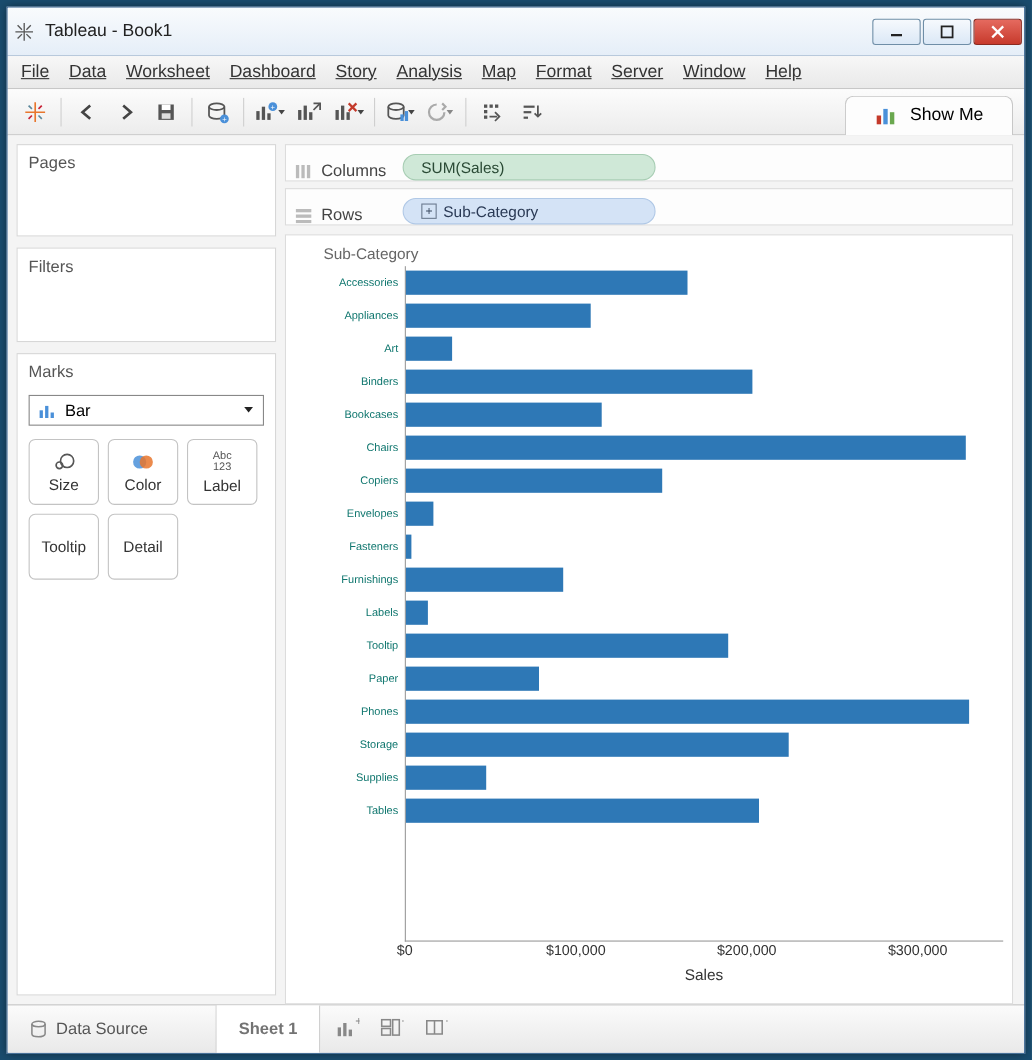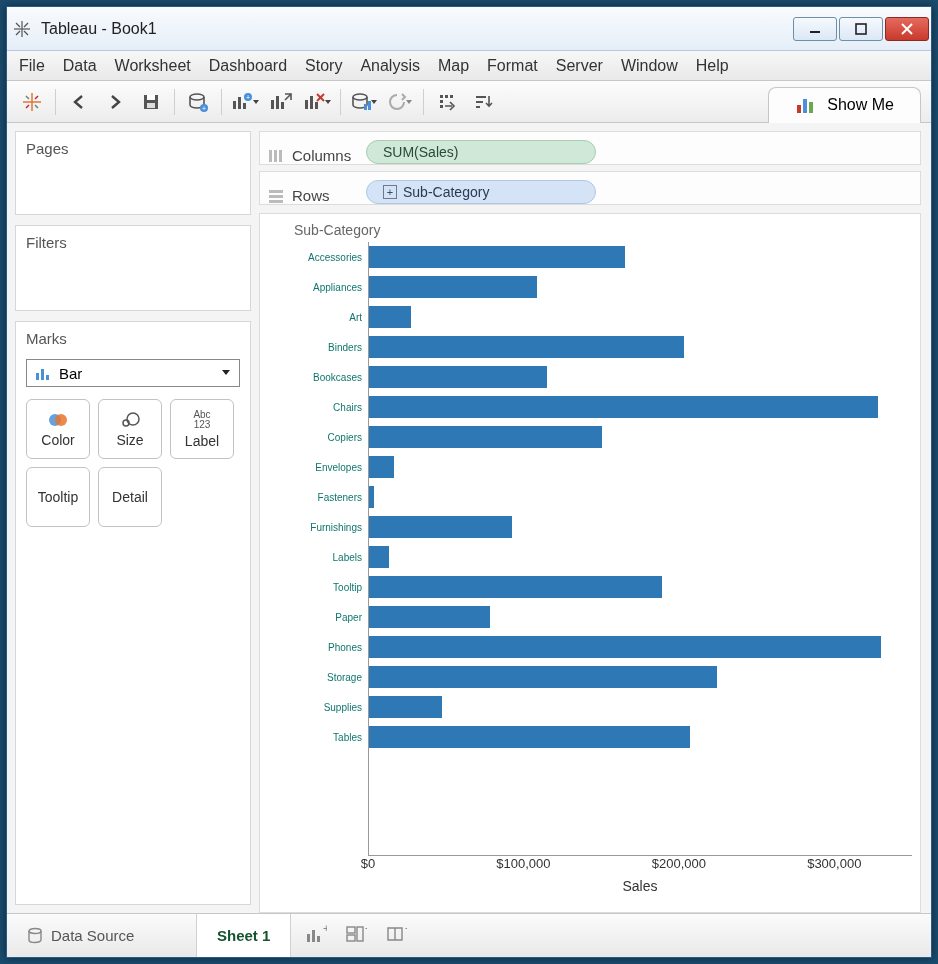--- a/index.html
+++ b/index.html
@@ -19,21 +19,21 @@
   .titlebar .spacer { flex: 1; }
   .winbtns { display:flex; gap:2px; margin-right:-2px; }
   .winbtn { width: 44px; height: 24px; display:flex;align-items:center;justify-content:center;
     background: linear-gradient(to bottom,#f6f9fd,#dbe8f6); border:1px solid #6f8ea7; border-radius:3px; }
   .winbtn.close { background: linear-gradient(to bottom,#e56a5f,#c73a2c); border-color:#8a2a20; }
   .winbtn svg { display:block; }
   
   .menubar {
     height: 30px; background: linear-gradient(to bottom,#f7f7f7,#e9e9e9);
     border-bottom: 1px solid #c7c7c7; display:flex; align-items:center; padding:0 12px; gap:18px;
-    font-size:16px; color:#333;
+    font-size:16px; color:#333;text-decoration:underline;
   }
   .menubar span { cursor: default; }
   
   .toolbar {
     height: 42px; background: linear-gradient(to bottom,#fcfcfc,#ececec);
     border-bottom:1px solid #c7c7c7; display:flex; align-items:center; padding:0 10px; gap:6px;
   }
   .tbtn { width:30px; height:30px; display:flex;align-items:center;justify-content:center; border-radius:3px; }
   .tsep { width:1px; height:26px; background:#cfcfcf; margin:0 2px; }
   .tbtn svg { display:block; }
@@ -89,21 +89,21 @@
   .xaxis { height:44px; position:relative; margin-left:100px; }
   .xticks { position:relative; height:20px; }
   .xtick { position:absolute; top:0; font-size:13px; color:#333; transform:translateX(-50%); }
   .xtitle { text-align:center; font-size:14px; color:#333; margin-top:2px; }
   
   .bottom {
     height:44px; background:linear-gradient(to bottom,#fbfbfb,#e9e9e9); border-top:1px solid #c7c7c7;
     display:flex; align-items:stretch;
   }
   .btab { padding:0 20px; display:flex; align-items:center; gap:8px; border-right:1px solid #d0d0d0; font-size:15px; color:#555; }
-  .btab.active { background:#fff; font-weight:700; color:#14532d; }
+  .btab.active { background:#fff; font-weight:700; color:#737373; }
   .btab.first { width:190px; }
   .newbtns { display:flex; align-items:center; gap:18px; padding:0 14px; }
 </style>
 </head>
 <body>
 
 <div class="window">
 
   <div class="titlebar">
     <div class="app-icon">
@@ -301,31 +301,31 @@
               </svg>
             <span>Bar</span>
           </span>
           <svg width="10" height="10">
               <path d="M1 2 L5 7 L9 2" fill="#222"></path>
             </svg>
         </div>
         <div class="marksgrid">
           <div class="markbtn">
             <svg width="22" height="18">
+                <circle cx="7" cy="12" r="3" fill="none" stroke="#555" stroke-width="1.5"></circle>
+                <circle cx="14" cy="8" r="6" fill="none" stroke="#555" stroke-width="1.5"></circle>
+              </svg>
+            <span>Size</span>
+          </div>
+          <div class="markbtn">
+            <svg width="22" height="18">
                 <circle cx="8" cy="9" r="6" fill="#4a90d9" opacity="0.85"></circle>
                 <circle cx="14" cy="9" r="6" fill="#e8762d" opacity="0.85"></circle>
               </svg>
             <span>Color</span>
-          </div>
-          <div class="markbtn">
-            <svg width="22" height="18">
-                <circle cx="7" cy="12" r="3" fill="none" stroke="#555" stroke-width="1.5"></circle>
-                <circle cx="14" cy="8" r="6" fill="none" stroke="#555" stroke-width="1.5"></circle>
-              </svg>
-            <span>Size</span>
           </div>
           <div class="markbtn">
             <div style="font-size:10px;line-height:1;color:#555;text-align:center">Abc<br>123</div>
             <span>Label</span>
           </div>
           <div class="markbtn">
             <span>Tooltip</span>
           </div>
           <div class="markbtn">
             <span>Detail</span>

